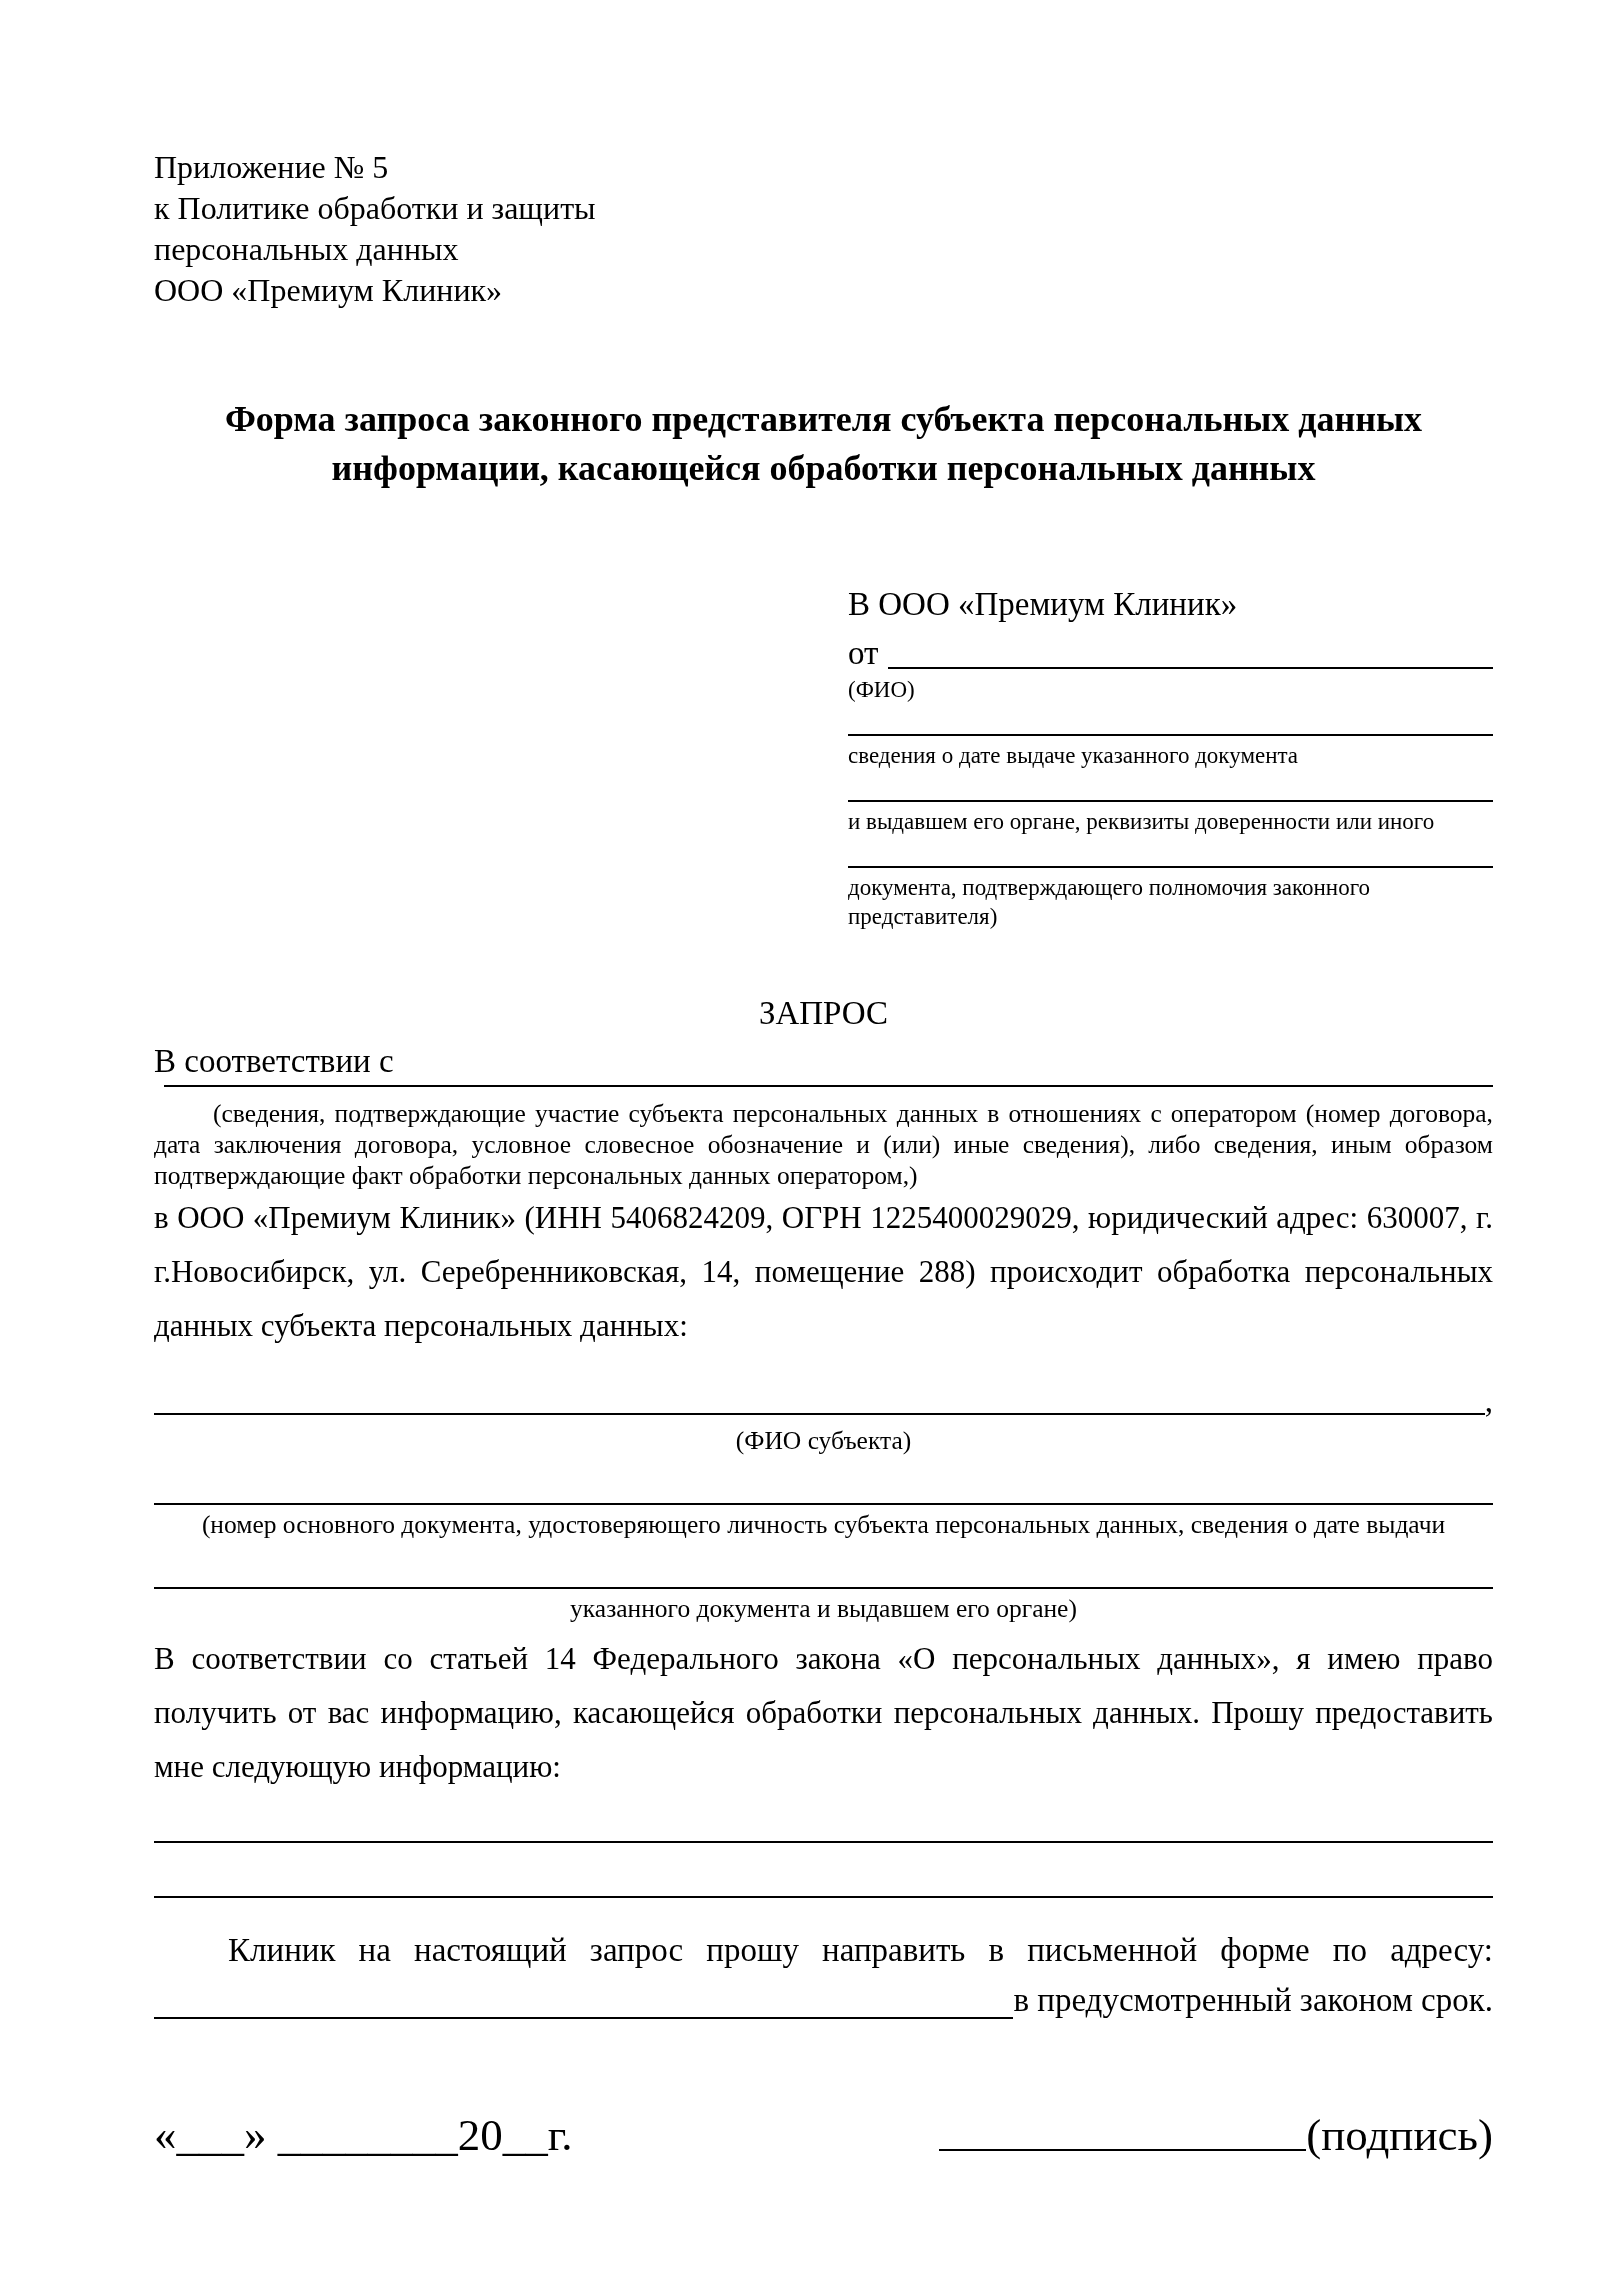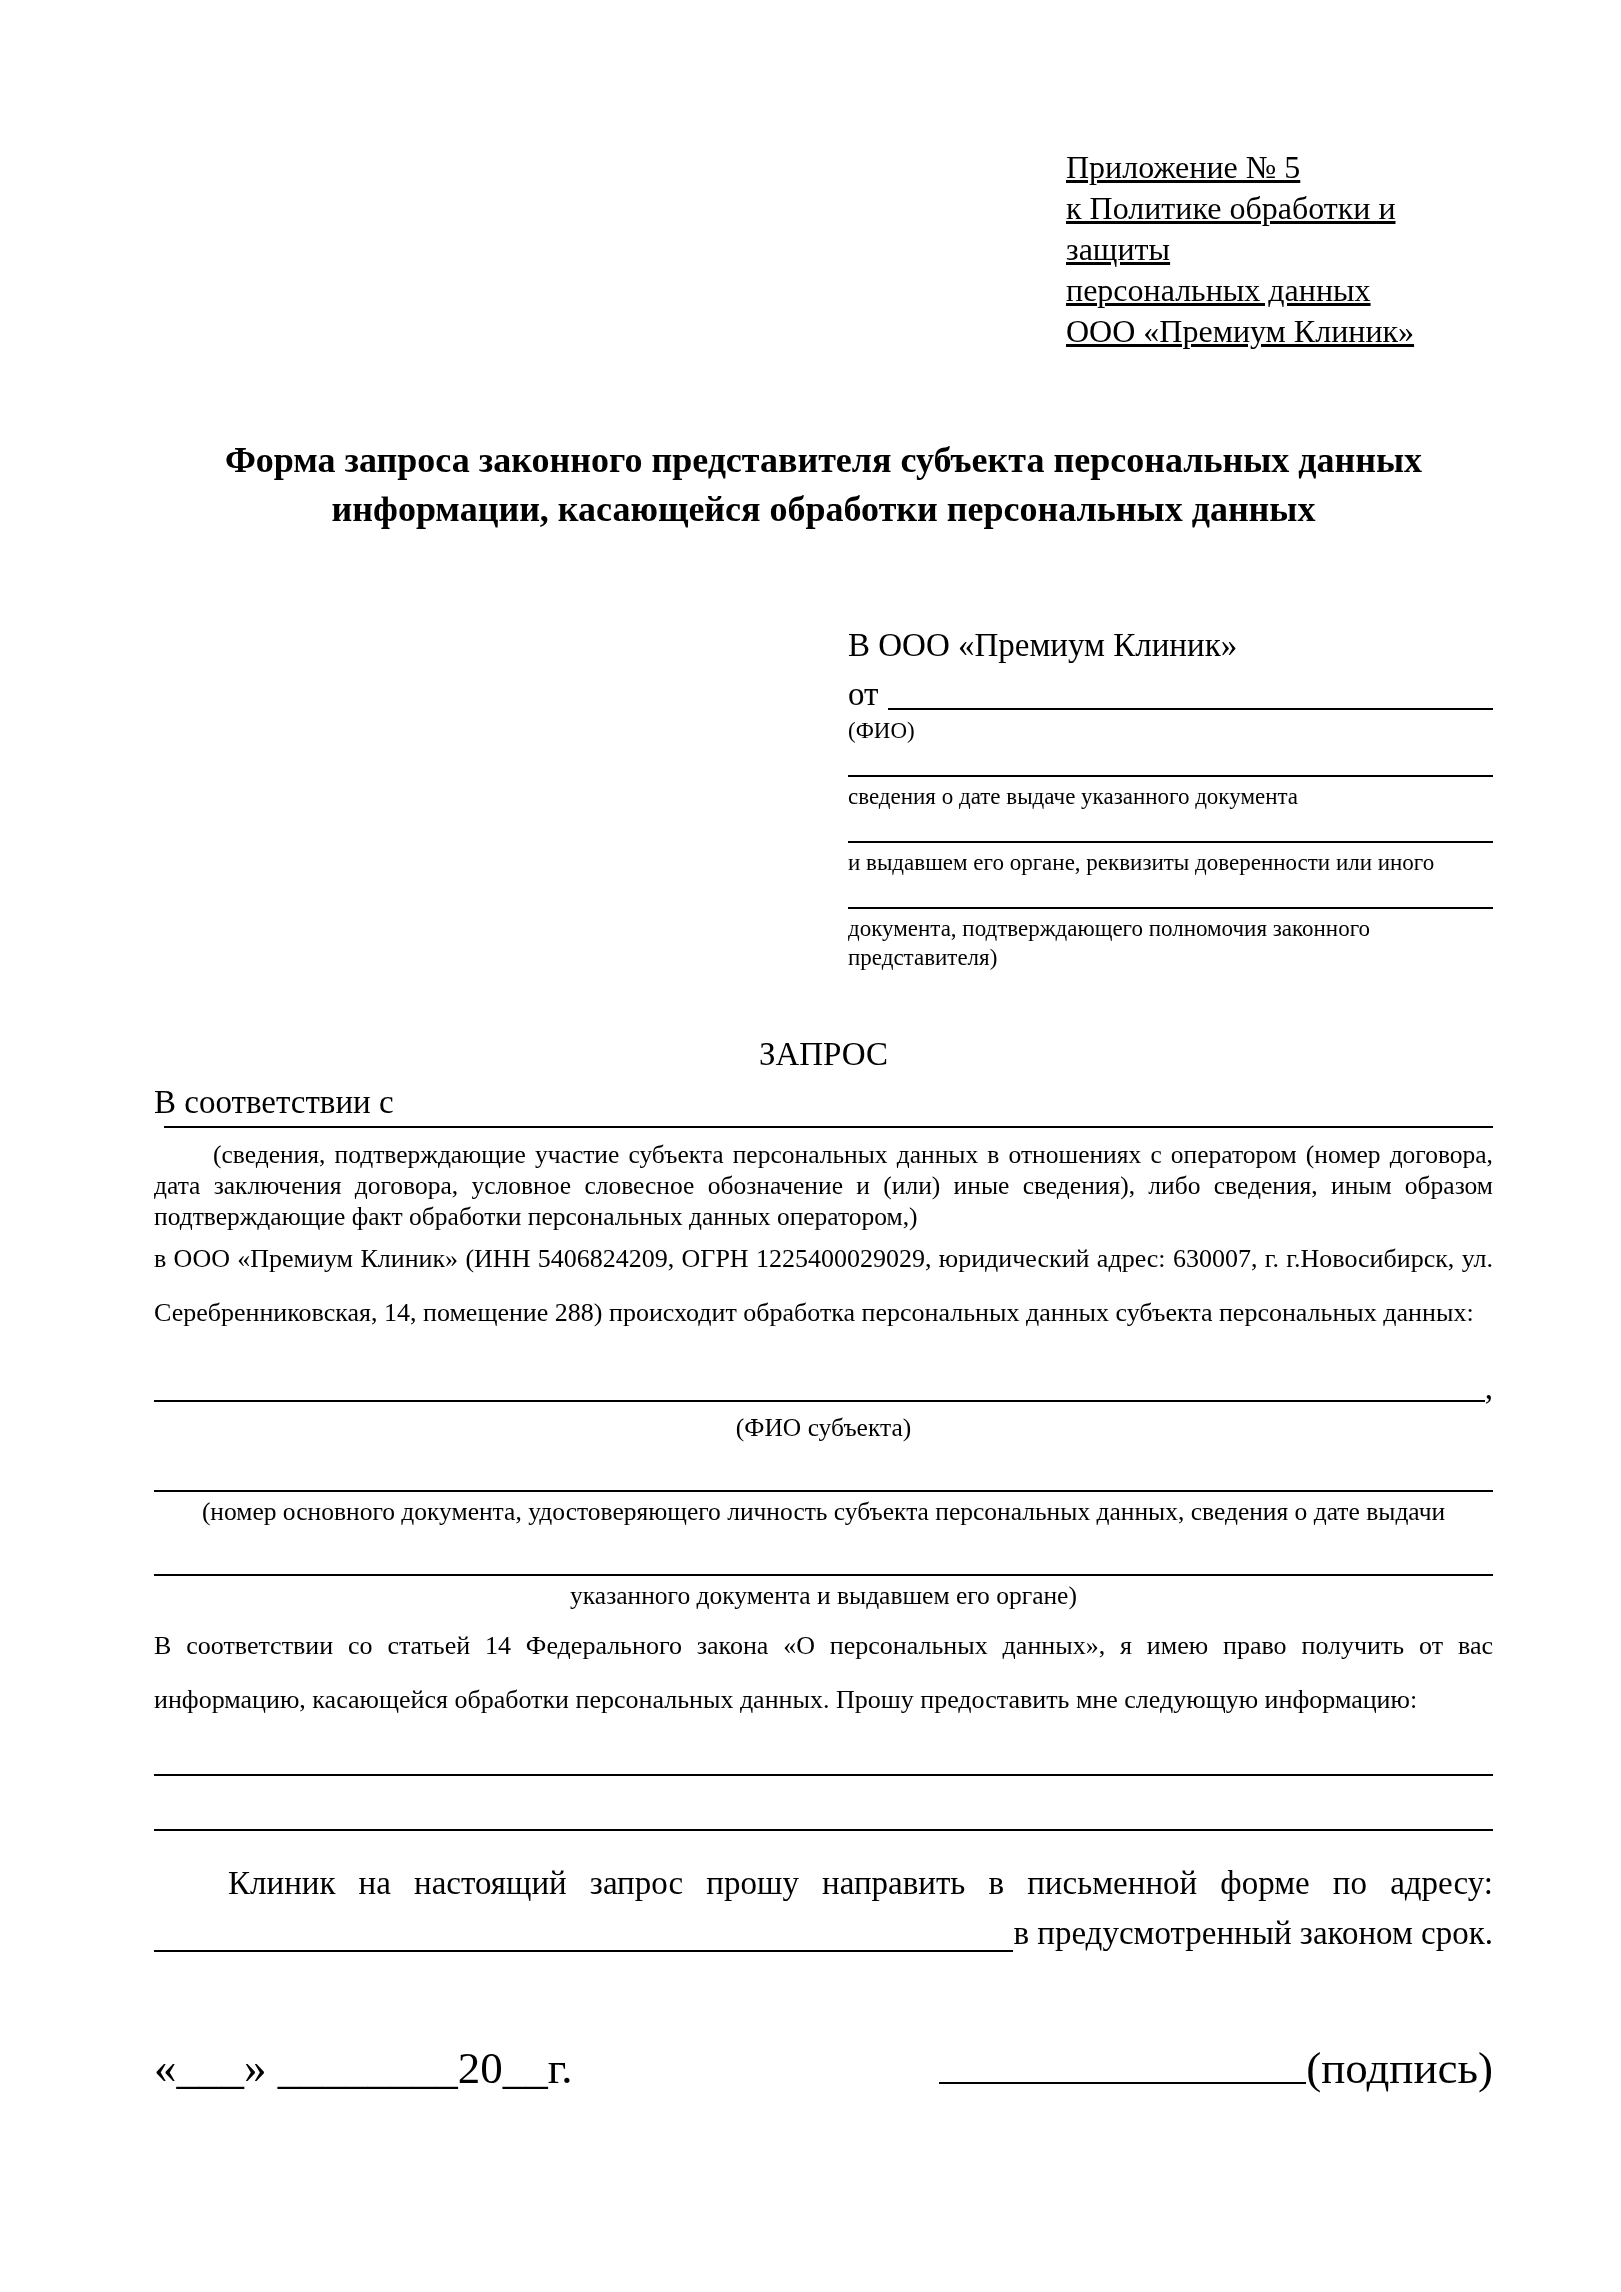--- a/index.html
+++ b/index.html
@@ -13,24 +13,22 @@
     height: 2293px;
     background: #ffffff;
     color: #000000;
     font-family: "Liberation Serif", "DejaVu Serif", serif;
     box-sizing: border-box;
     padding: 147px 128px 0 154px;
     overflow: hidden;
   }
   
   .annex {
-    margin-left: 912px;
     font-size: 32px;
     line-height: 41px;
-    text-decoration: underline;
   }
   
   .title {
     margin: 84px 0 0 0;
     font-size: 36px;
     font-weight: bold;
     text-align: center;
     line-height: 49px;
   }
   
@@ -80,21 +78,21 @@
   .intro-row .label { flex: none; }
   .intro-cap {
     font-size: 25.5px;
     line-height: 31px;
     text-align: justify;
     text-indent: 59px;
     margin-top: 4.9px;
   }
   .para {
     margin: 0;
-    font-size: 26px;
+    font-size: 31px;
     line-height: 54px;
     text-align: justify;
   }
   .subject-row {
     display: flex;
     margin-top: 29px;
     font-size: 33px;
     line-height: 39px;
   }
   .subject-row .fill { margin-left: 0; }

